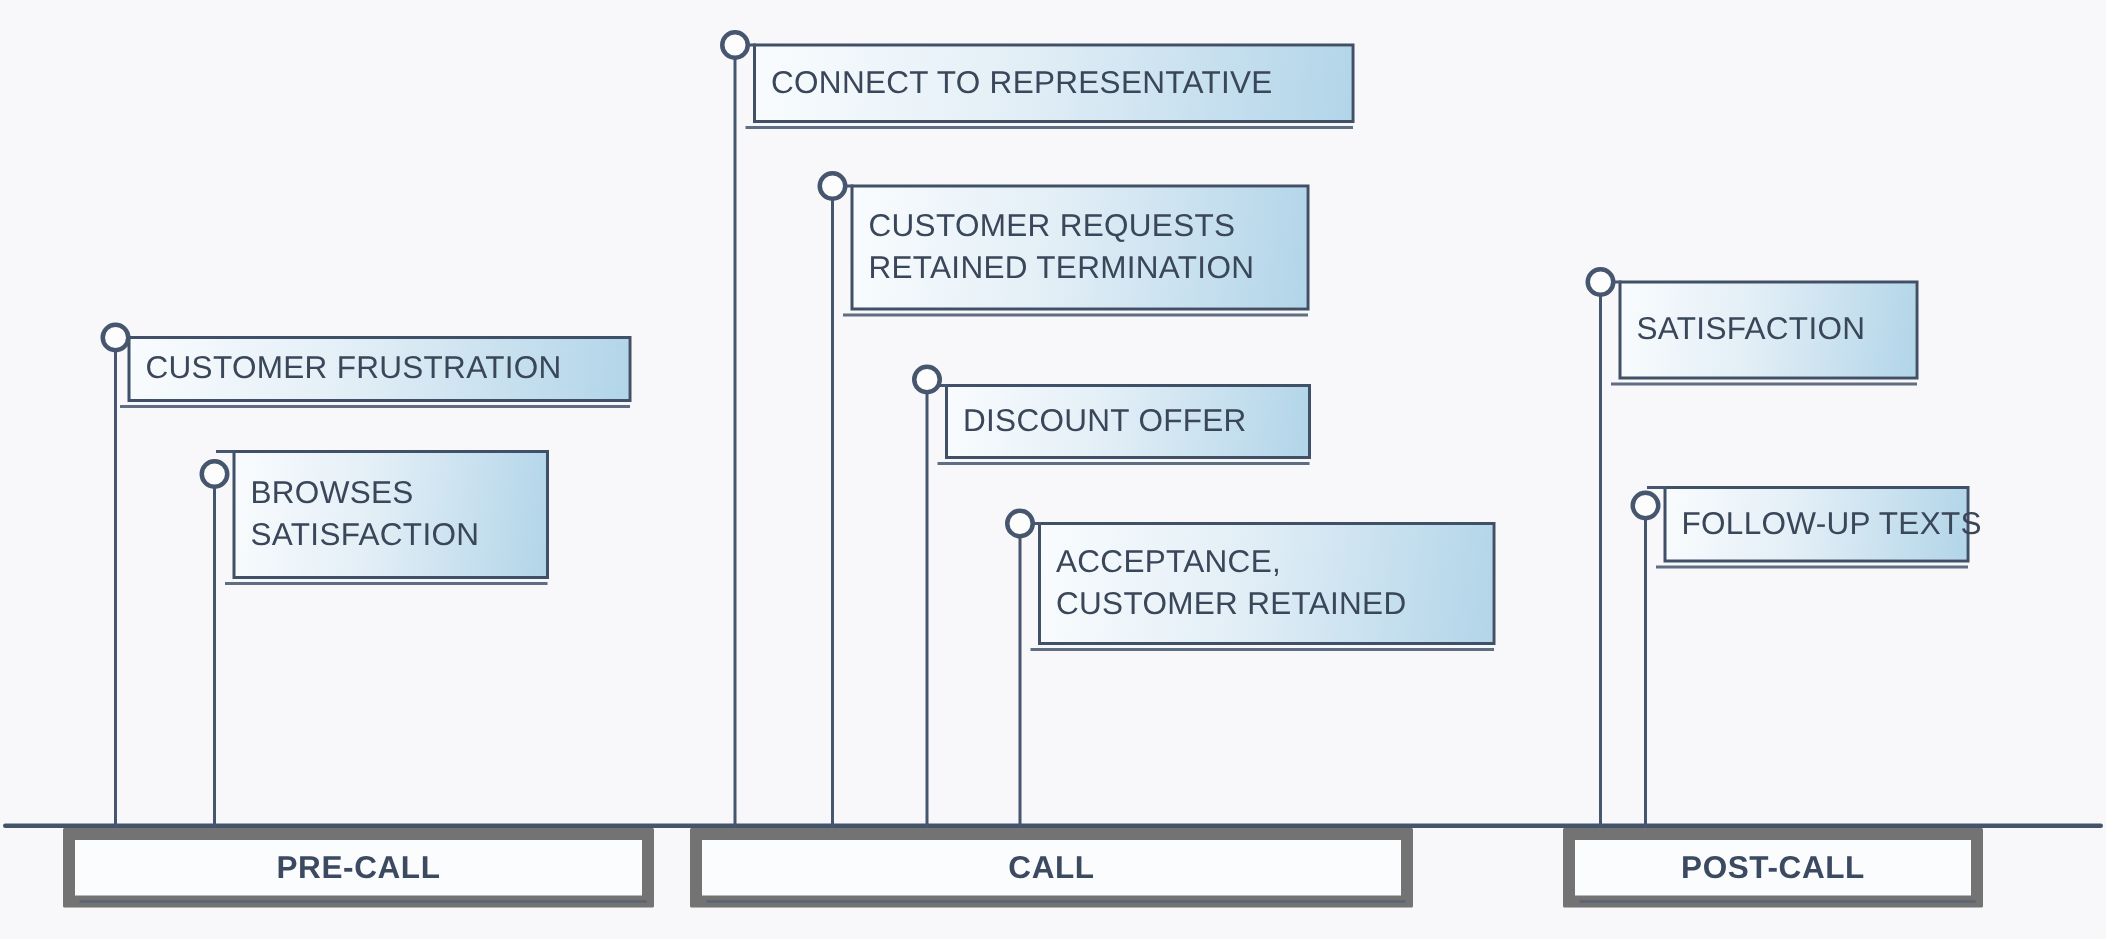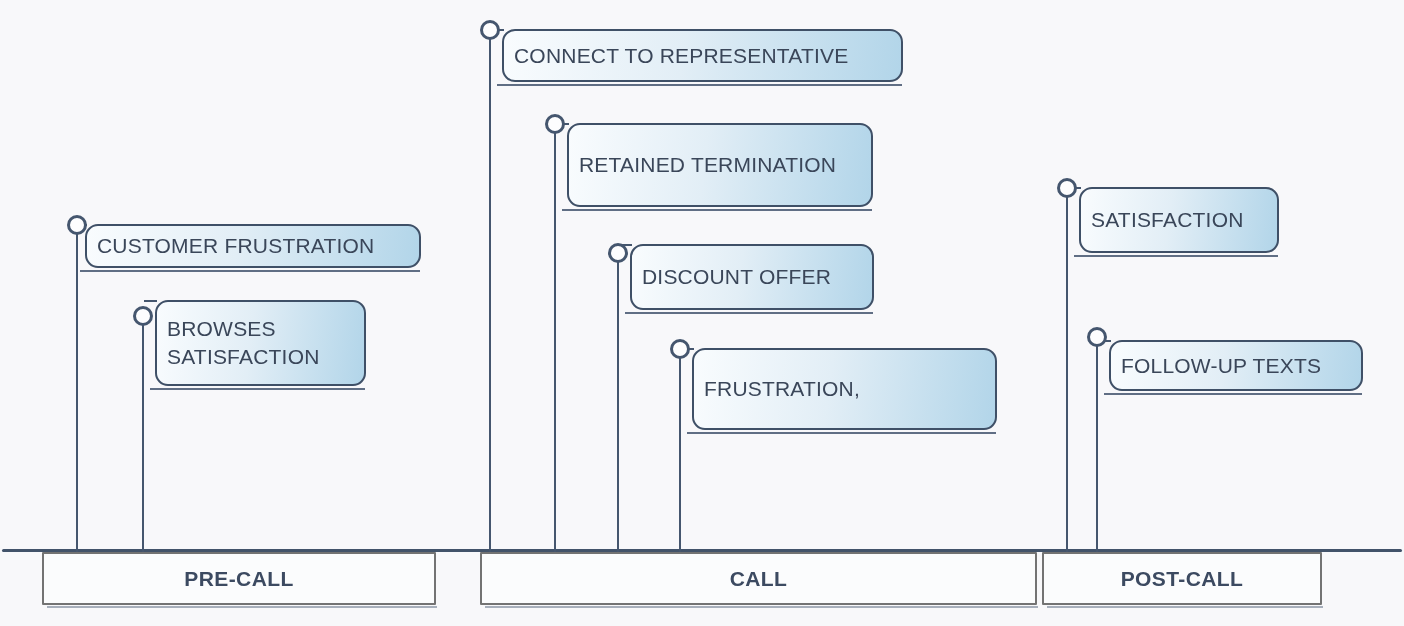--- a/index.html
+++ b/index.html
@@ -38,21 +38,21 @@
     box-sizing: border-box;
     border: 3px solid #45566e;
     border-radius: 50%;
     background: #fdfdfe;
     z-index: 3;
   }
   .fbox {
     position: absolute;
     box-sizing: border-box;
     border: 2px solid #3f5067;
-    border-radius: 13px;
+    border-radius: 0;
     background: linear-gradient(97deg, #f9fcfe 0%, #e2eef6 45%, #b2d5e9 100%);
     display: flex;
     flex-direction: column;
     justify-content: center;
     padding: 4px 8px 4px 10px;
     font-size: 21px;
     line-height: 1.32;
     letter-spacing: 0.2px;
     color: #3a4659;
     z-index: 2;
@@ -78,21 +78,21 @@
     height: 2px;
     background: #45566e;
     opacity: 0.85;
   }
   
   .phase {
     position: absolute;
     top: 552px;
     height: 53px;
     box-sizing: border-box;
-    border: 2px solid #737373;
+    border: 8px solid #737373;
     border-radius: 1px;
     background: #fbfcfd;
     display: flex;
     align-items: center;
     justify-content: center;
     font-weight: bold;
     font-size: 21px;
     letter-spacing: 0.4px;
     color: #3c4a61;
     z-index: 2;
@@ -137,59 +137,61 @@
     <div class="knob" style="left:480px;top:20px"></div>
     <div class="fbox" style="left:502px;top:29px;width:401px;height:53px">
       <span>CONNECT TO REPRESENTATIVE</span>
     </div>
   </div>
 
   <div>
     <div class="pole" style="left:554px;top:132px;height:421px"></div>
     <div class="knob" style="left:545px;top:114px"></div>
     <div class="fbox" style="left:567px;top:123px;width:306px;height:84px">
+      <span>CUSTOMER REQUESTS</span>
       <span>RETAINED TERMINATION</span>
     </div>
   </div>
 
   <div>
     <div class="pole" style="left:617px;top:261px;height:292px"></div>
     <div class="knob" style="left:608px;top:243px"></div>
-    <div class="fbox" style="left:630px;top:244px;width:244px;height:66px">
+    <div class="fbox" style="left:630px;top:256px;width:244px;height:50px">
       <span>DISCOUNT OFFER</span>
     </div>
   </div>
 
   <div>
     <div class="pole" style="left:679px;top:357px;height:196px"></div>
     <div class="knob" style="left:670px;top:339px"></div>
     <div class="fbox" style="left:692px;top:348px;width:305px;height:82px">
-      <span>FRUSTRATION,</span>
+      <span>ACCEPTANCE,</span>
+      <span>CUSTOMER RETAINED</span>
     </div>
   </div>
 
   <div>
     <div class="pole" style="left:1066px;top:196px;height:357px"></div>
     <div class="knob" style="left:1057px;top:178px"></div>
     <div class="fbox" style="left:1079px;top:187px;width:200px;height:66px">
       <span>SATISFACTION</span>
     </div>
   </div>
 
   <div>
     <div class="pole" style="left:1096px;top:345px;height:208px"></div>
     <div class="knob" style="left:1087px;top:327px"></div>
-    <div class="fbox" style="left:1109px;top:340px;width:254px;height:51px">
+    <div class="fbox" style="left:1109px;top:324px;width:204px;height:51px">
       <span>FOLLOW-UP TEXTS</span>
     </div>
   </div>
 
   <div class="phase" style="left:42px;width:394px">
     <span>PRE-CALL</span>
   </div>
-  <div class="phase" style="left:480px;width:557px">
+  <div class="phase" style="left:460px;width:482px">
     <span>CALL</span>
   </div>
   <div class="phase" style="left:1042px;width:280px">
     <span>POST-CALL</span>
   </div>
 
 </div>
 
 </body></html>

